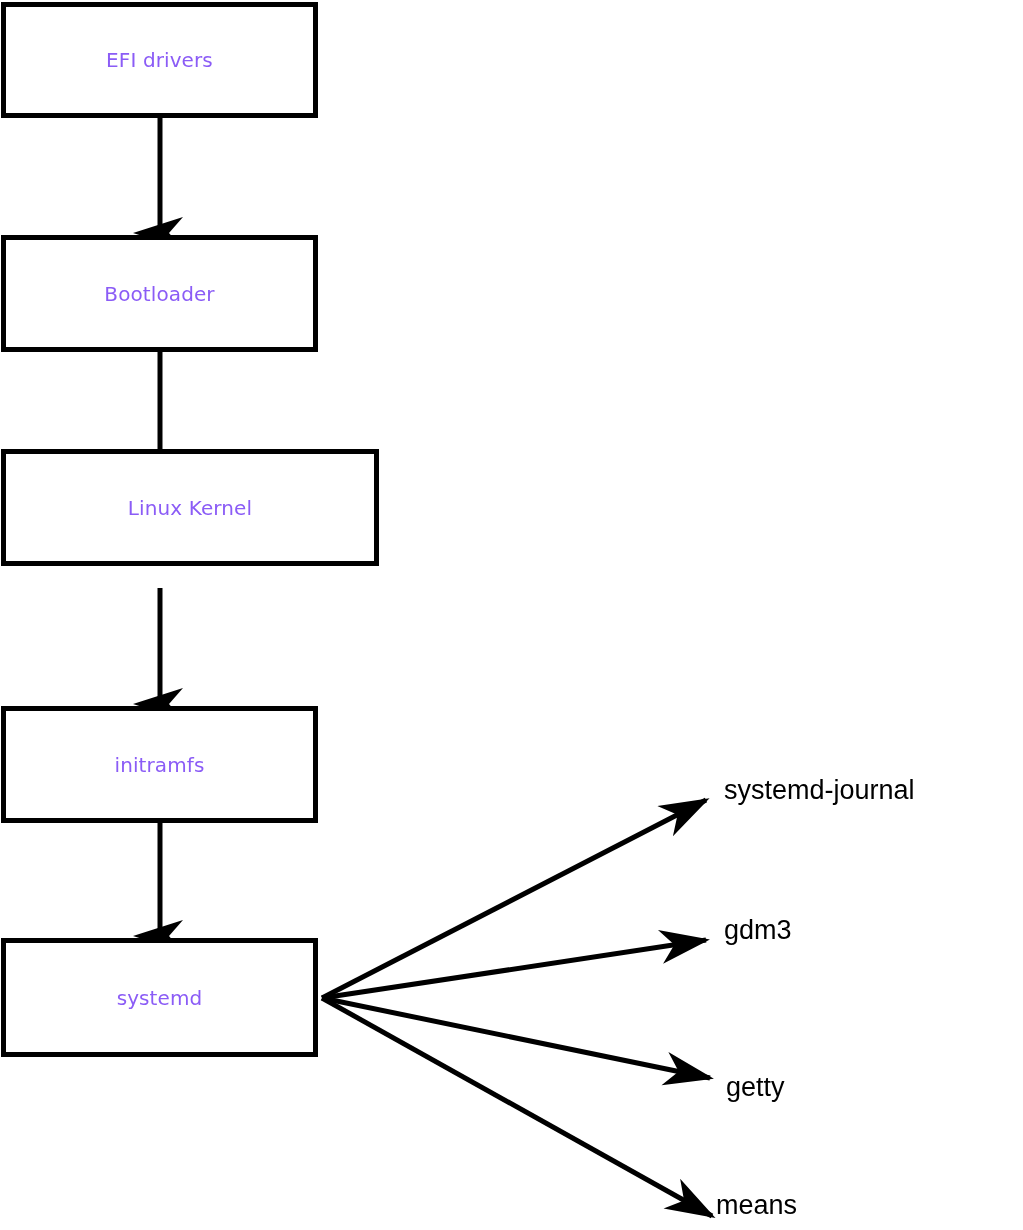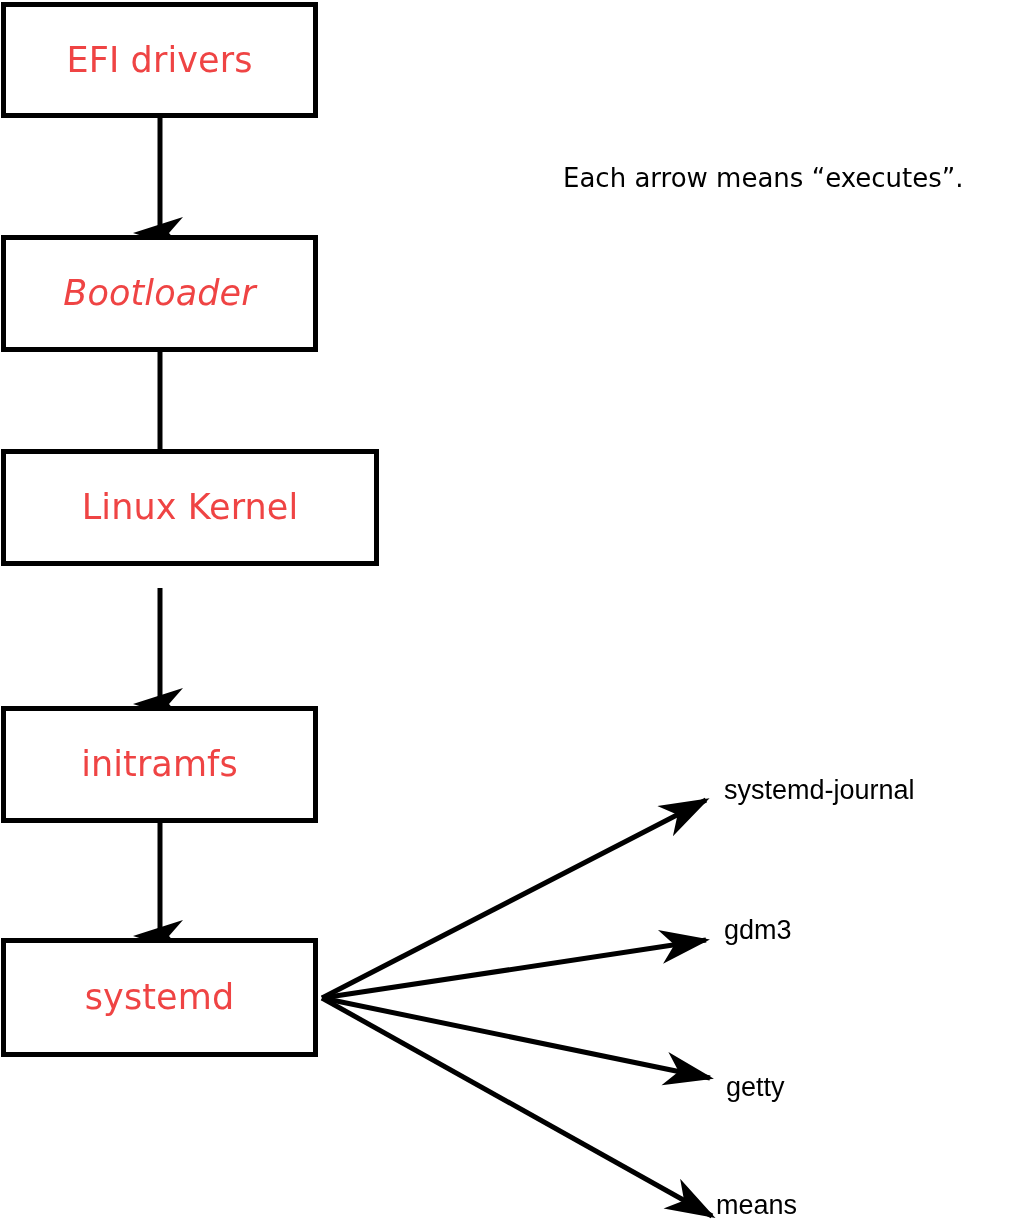--- a/index.html
+++ b/index.html
@@ -31,23 +31,23 @@
     position: absolute;
     box-sizing: border-box;
     background: #ffffff;
     border: 5px solid #000000;
     display: flex;
     align-items: center;
     justify-content: center;
   }
   .node-label {
     font-family: "DejaVu Sans", "Liberation Sans", sans-serif;
-    font-size: 35px;
+    font-size: 20px;
     line-height: 1;
-    color: #ef4444;
+    color: #8b5cf6;
     white-space: nowrap;
     letter-spacing: 0.1px;
   }
   .service-label {
     position: absolute;
     font-family: Liberation Sans, sans-serif;
     font-size: 27px;
     line-height: 1;
     color: #000000;
     white-space: nowrap;
@@ -86,35 +86,34 @@
         <line x1="322" y1="998" x2="706" y2="940" stroke="#000000" stroke-width="5" marker-end="url(#arrowhead-fan)"></line>
         <line x1="322" y1="998" x2="710" y2="1078" stroke="#000000" stroke-width="5" marker-end="url(#arrowhead-fan)"></line>
         <line x1="322" y1="998" x2="712" y2="1216" stroke="#000000" stroke-width="5" marker-end="url(#arrowhead-fan)"></line>
       </g>
   </svg>
 
   <div id="boxes">
       <div class="node-box" style="left: 1px; top: 2px; width: 317px; height: 116px; border-color: rgb(0, 0, 0);">
         <span class="node-label">EFI drivers</span>
       </div>
-      <div class="node-box" style="left: 1px; top: 235px; width: 317px; height: 117px; border-color: rgb(0, 0, 0); font-style: italic;">
+      <div class="node-box" style="left: 1px; top: 235px; width: 317px; height: 117px; border-color: rgb(0, 0, 0);">
         <span class="node-label">Bootloader</span>
       </div>
       <div class="node-box" style="left: 1px; top: 449px; width: 378px; height: 117px; border-color: rgb(0, 0, 0);">
         <span class="node-label">Linux Kernel</span>
       </div>
       <div class="node-box" style="left: 1px; top: 706px; width: 317px; height: 117px; border-color: rgb(0, 0, 0);">
         <span class="node-label">initramfs</span>
       </div>
       <div class="node-box" style="left: 1px; top: 938px; width: 317px; height: 119px; border-color: rgb(0, 0, 0);">
         <span class="node-label">systemd</span>
       </div>
     </div>
   <div id="services">
       <div class="service-label" style="left: 724px; top: 777px;">systemd-journal</div>
       <div class="service-label" style="left: 724px; top: 917px;">gdm3</div>
       <div class="service-label" style="left: 726px; top: 1055px; margin-top: 19px;">getty</div>
       <div class="service-label" style="left: 716px; top: 1192px;">means</div>
     </div>
 
-  <div class="annotation" id="annotation" style="left: 563px; top: 165px;">Each arrow means “executes”.</div>
 
 </div>
 
 </body></html>

